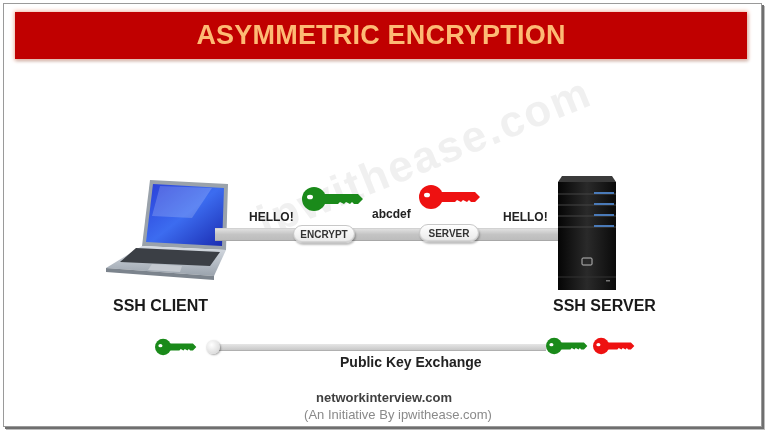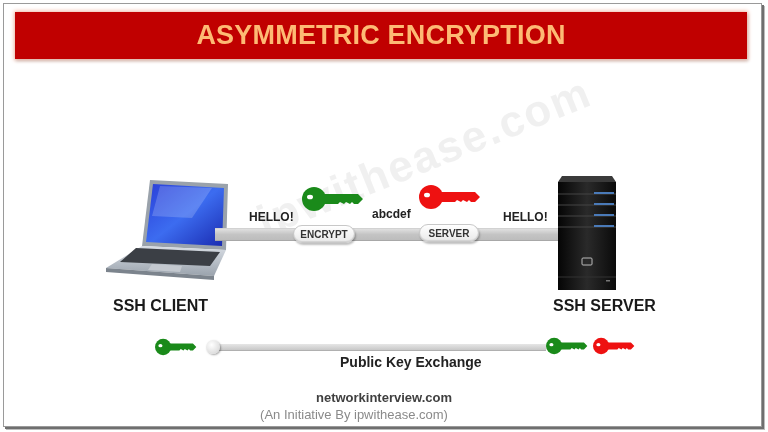--- a/index.html
+++ b/index.html
@@ -61,21 +61,21 @@
     border-radius: 50%;
     background: radial-gradient(circle at 40% 35%, #ffffff, #d0d0d0);
     box-shadow: 1px 1px 2px rgba(0,0,0,0.35);
   }
   .footer-site {
     position: absolute; left: 0; width: 768px; top: 390px; text-align: center;
     color: #404040; font-weight: bold; font-size: 13px;
   }
   .footer-sub {
     position: absolute; left: 0; width: 708px; top: 407px; text-align: center;
-    color: #8a8a8a; font-size: 13px;
+    color: #8a8a8a; font-size: 13px; padding-left: 44px;
   }
 </style>
 </head>
 <body>
 
 <div class="frame"></div>
 
 <div class="banner">
   <span class="banner-title">ASYMMETRIC ENCRYPTION</span>
 </div>

